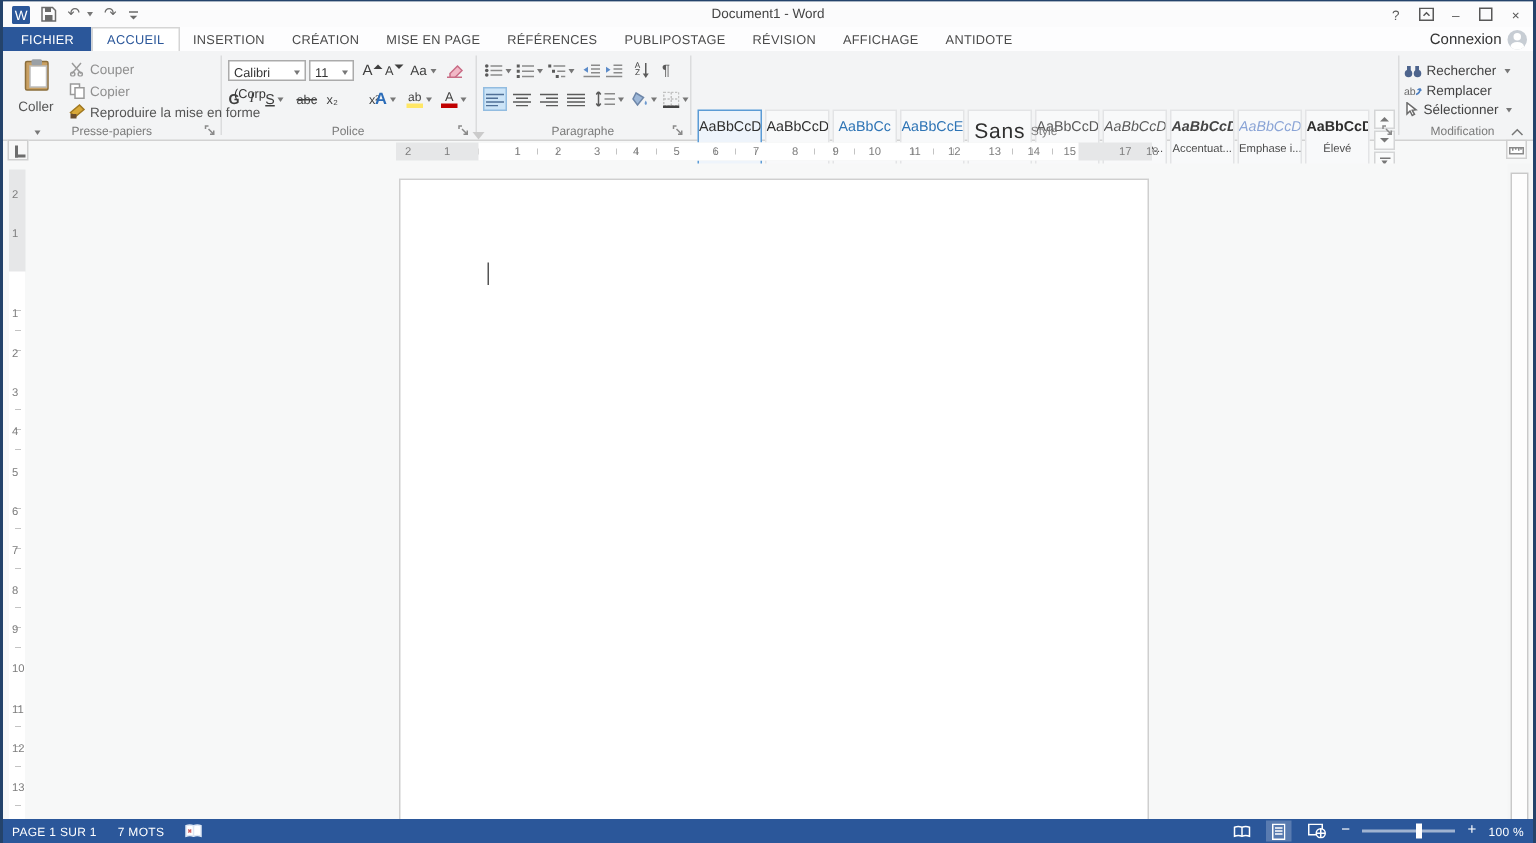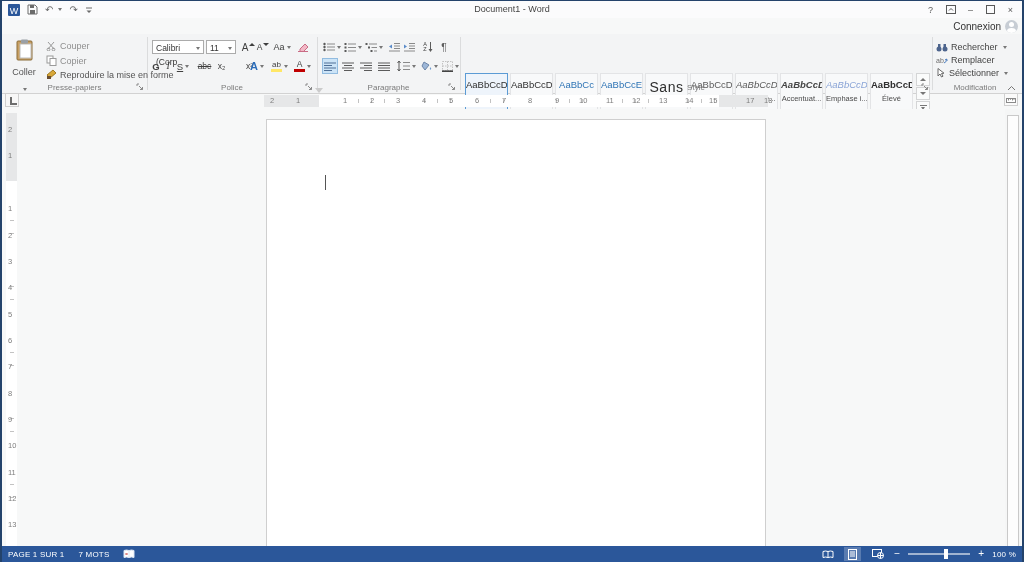--- a/index.html
+++ b/index.html
@@ -146,20 +146,32 @@
         </span>
       <span class="wbtn">
           <span class="maxbox"></span>
         </span>
       <span class="wbtn">
           <span>×</span>
         </span>
     </div>
   </div>
 
+  <div class="tabrow">
+    <span class="tab file">FICHIER</span>
+    <span class="tab active">ACCUEIL</span>
+    <span class="tab">INSERTION</span>
+    <span class="tab">CRÉATION</span>
+    <span class="tab">MISE EN PAGE</span>
+    <span class="tab">RÉFÉRENCES</span>
+    <span class="tab">PUBLIPOSTAGE</span>
+    <span class="tab">RÉVISION</span>
+    <span class="tab">AFFICHAGE</span>
+    <span class="tab">ANTIDOTE</span>
+  </div>
   <div class="accountbox">
     <span class="acclabel">Connexion</span>
     <span class="avatar"></span>
   </div>
 
   <div class="ribbon">
     <div class="gsep" style="left:145px"></div>
     <div class="gsep" style="left:315px"></div>
     <div class="gsep" style="left:458px"></div>
     <div class="gsep" style="left:930px"></div>

